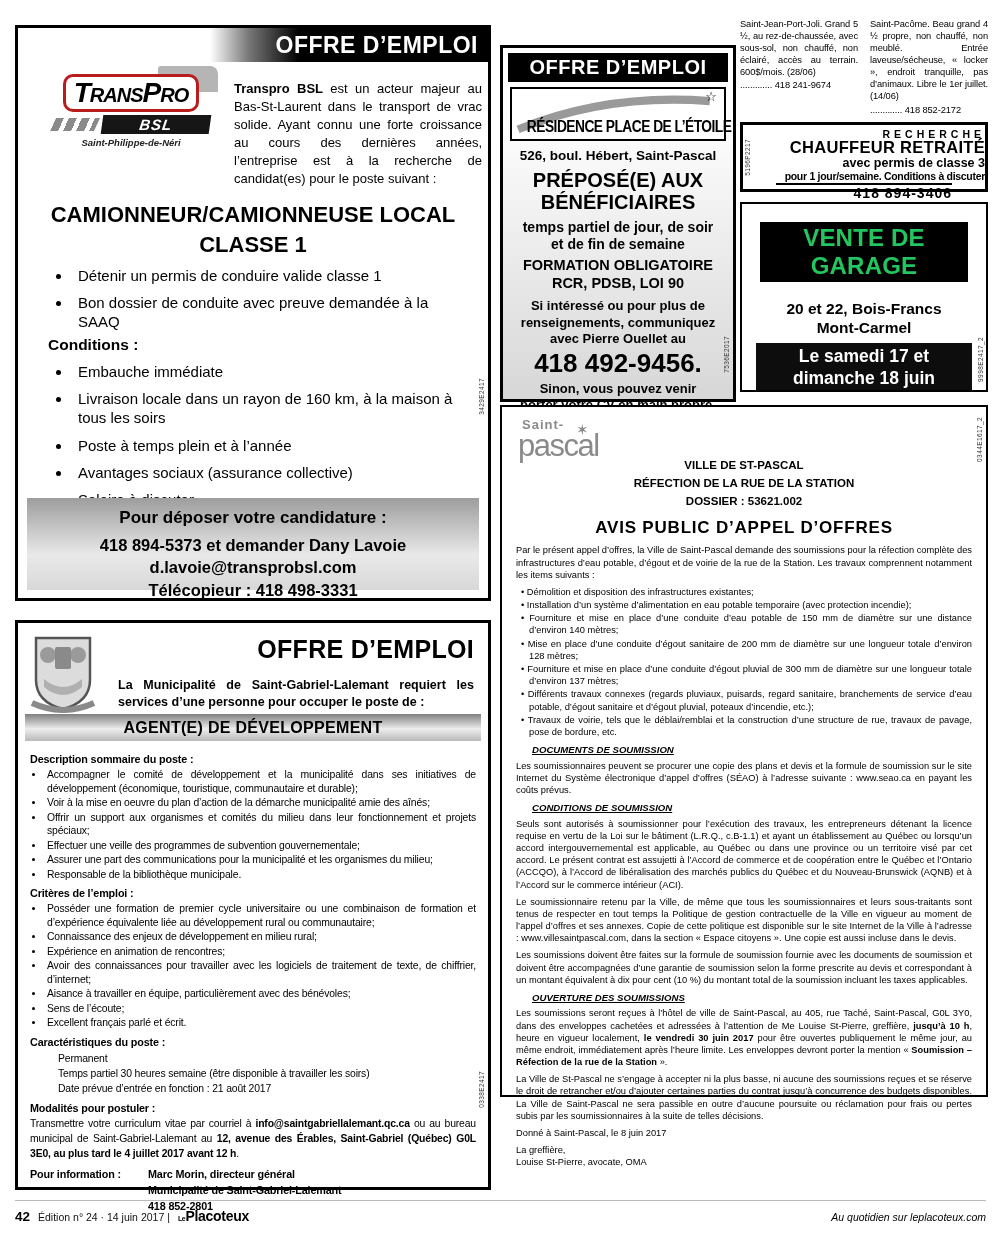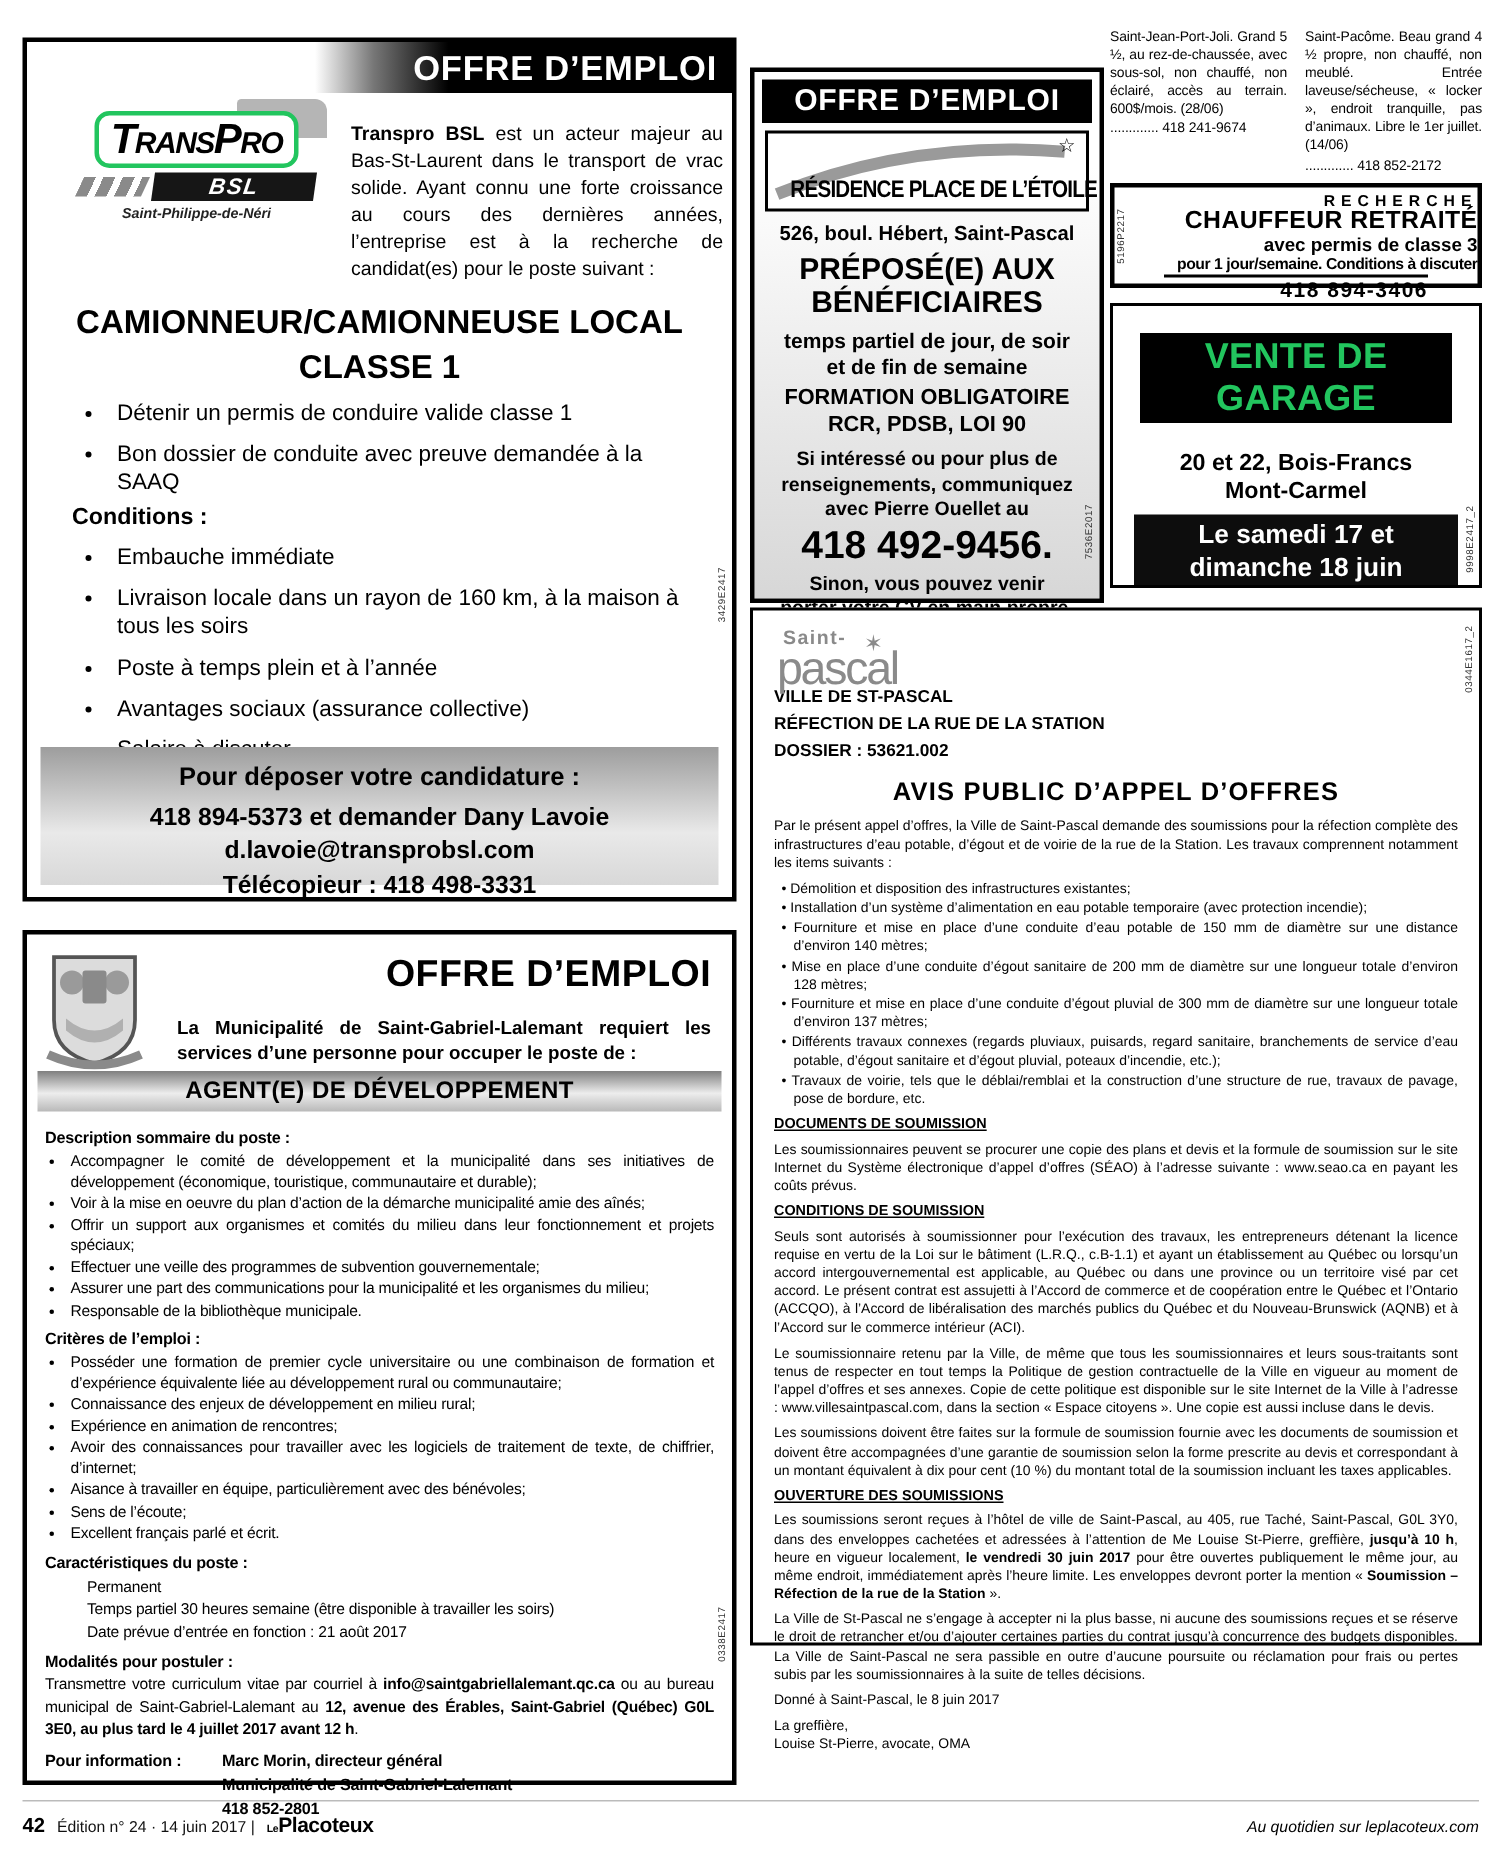--- a/index.html
+++ b/index.html
@@ -12,21 +12,21 @@
   .preline { white-space:pre-line; }
   .b { font-weight:bold; }
 
   
   #transpro { left:15px; top:25px; width:476px; height:576px; }
   #transpro .banner { position:absolute; top:0; right:0; width:278px; height:34px;
       background:linear-gradient(90deg,#ffffff 0%,#777 14%,#000 32%);
       color:#fff; font-size:23px; font-weight:900; display:flex; align-items:center;
       justify-content:flex-end; padding-right:10px; letter-spacing:.5px; }
   .tp-logo { position:absolute; left:16px; top:46px; width:194px; text-align:center; }
-  .tp-name { display:inline-block; border:3px solid #22c55e; border-radius:10px; padding:0 8px;
+  .tp-name { display:inline-block; border:3px solid #b91c1c; border-radius:10px; padding:0 8px;
       font-weight:900; font-style:italic; font-size:28px; letter-spacing:-1px;
       font-variant:small-caps; background:#fff; position:relative; z-index:1; }
   .tp-truck { position:absolute; right:10px; top:-8px; width:60px; height:26px; background:#b5b5b5;
       border-radius:3px 8px 0 0; z-index:0; }
   .tp-row { display:flex; align-items:center; justify-content:center; gap:5px; margin-top:3px; }
   .tp-stripes { width:44px; height:13px; transform:skewX(-25deg);
       background:repeating-linear-gradient(90deg,#8a8a8a 0 8px,#fff 8px 13px); }
   .tp-bsl { background:#161616; color:#fff; font-weight:900; font-style:italic; font-size:15px;
       width:108px; padding:1px 0; transform:skewX(-8deg); letter-spacing:1px; }
   .tp-city { font-size:9.5px; font-weight:bold; font-style:italic; margin-top:3px; color:#222; }
@@ -86,29 +86,29 @@
   #garage .dates { background:#0d0d0d; color:#fff; margin:5px 14px 4px; text-align:center;
       font-size:17.5px; font-weight:800; line-height:1.25; padding:3px 0; }
   #garage .desc { text-align:center; font-weight:bold; font-size:13.2px; line-height:1.28; margin:2px 10px; }
 
   
   #stpascal { left:500px; top:405px; width:488px; height:692px; border-width:2.5px; padding:8px 14px; }
   .sp-logo { position:absolute; left:16px; top:10px; color:#8a8a8a; width:120px; }
   .sp-top { font-size:13px; font-weight:bold; letter-spacing:1px; margin-left:4px; }
   .sp-main { font-size:31px; font-weight:400; letter-spacing:-1.5px; line-height:.9; position:relative; }
   .sp-icon { position:absolute; top:-9px; left:58px; font-size:15px; }
-  .sp-heads { margin-top:42px; }
+  .sp-heads { text-align:center; margin-top:42px; }
   .sp-heads .h { font-size:11.5px; font-weight:bold; line-height:1.55; }
   .sp-title { text-align:center; font-size:17px; font-weight:900; letter-spacing:.8px; margin:8px 0 6px; }
   .sp-body { font-size:9.3px; line-height:1.31; text-align:justify; }
   .sp-body p { margin:3px 0 5px; }
   .sp-body ul { list-style:none; padding-left:3px; margin:1px 0 2px; }
   .sp-body li { padding-left:10px; text-indent:-8px; text-align:justify; margin-bottom:1px; }
   .sp-body li::before { content:"•  "; }
-  .sp-h { font-weight:bold; text-decoration:underline; font-size:9.6px; margin:6px 0 3px; }
+  .sp-h { font-weight:bold; text-decoration:underline; font-size:9.6px; margin:6px 16px 3px;font-style:italic; }
   .sp-sign { margin-top:5px; }
 
   
   #stgabriel { left:15px; top:620px; width:476px; height:570px; }
   #stgabriel .banner { position:absolute; right:14px; top:12px; font-size:25px; font-weight:900;
       letter-spacing:.3px; }
   .crest { position:absolute; left:12px; top:10px; }
   #stgabriel .intro { position:absolute; left:100px; right:14px; top:54px; font-weight:bold;
       font-size:12.5px; line-height:1.35; text-align:justify; }
   #stgabriel .jobbar { position:absolute; left:7px; right:7px; top:91px; height:27px;

